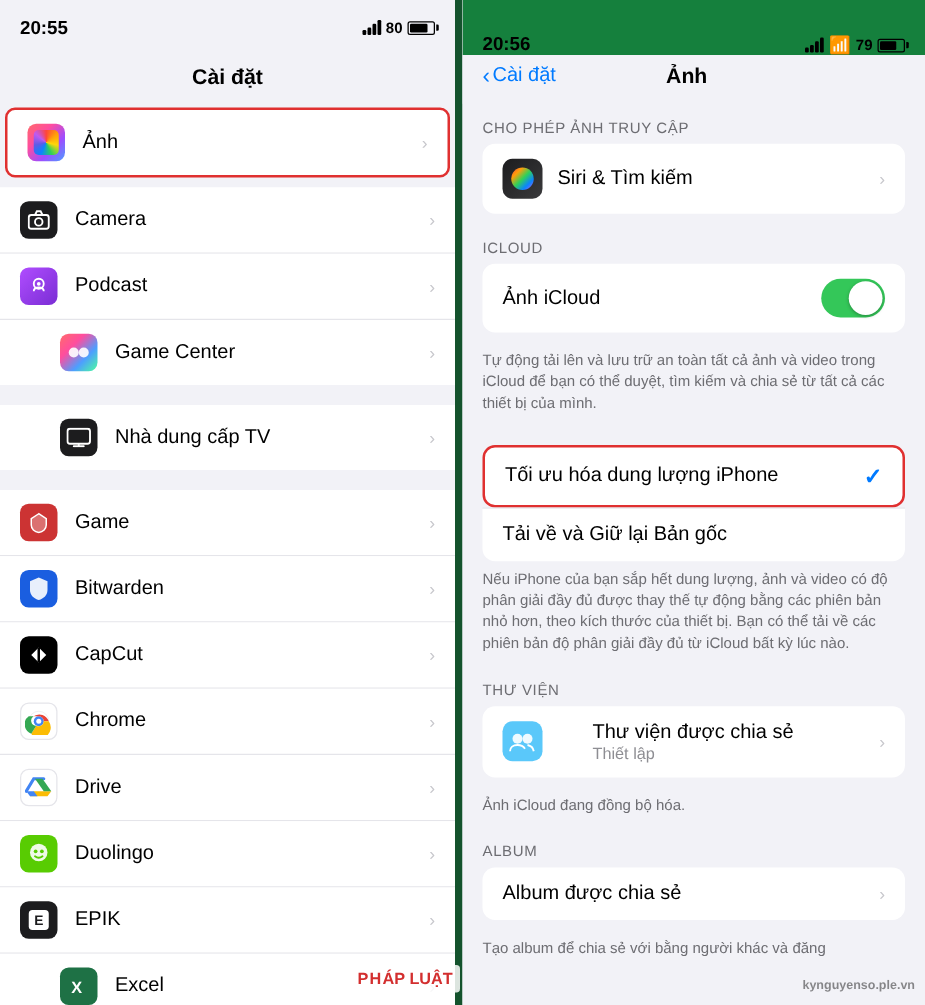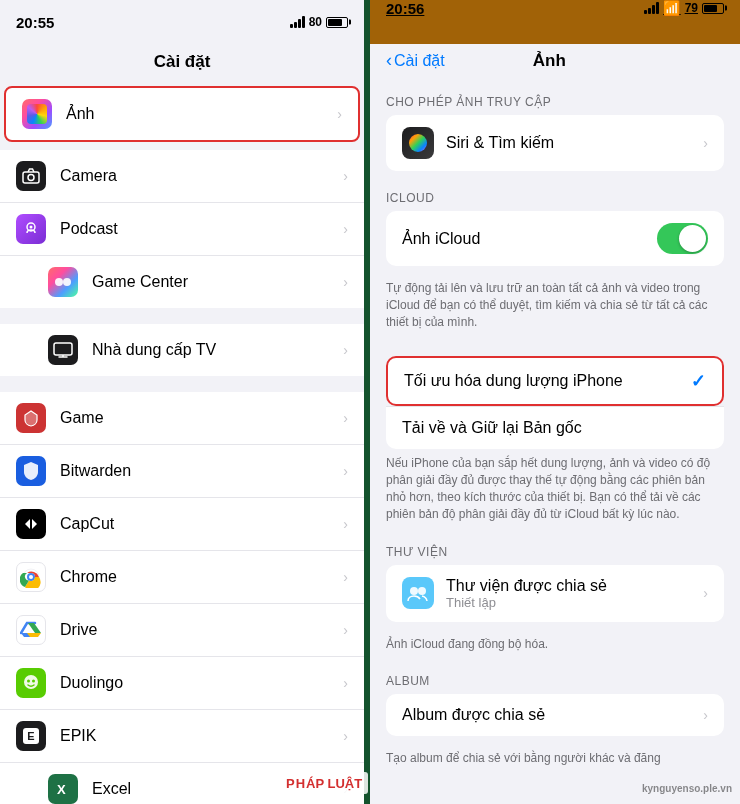--- a/index.html
+++ b/index.html
@@ -129,25 +129,24 @@
       height: 804px;
       background: #f2f2f7;
       display: flex;
       flex-direction: column;
       overflow: hidden;
     }
 
     .right-status-bar {
       height: 44px;
       display: flex;
-      align-items: flex-start;
+      align-items: flex-end;
       justify-content: space-between;
       padding: 0 16px;
-      background: #a16207;
-      text-decoration: underline;
+      background: #15803d;
     }
 
     .right-nav {
       display: flex;
       align-items: center;
       justify-content: space-between;
       padding: 6px 16px 12px;
       background: #f2f2f7;
     }
 
@@ -569,21 +568,21 @@
     <div class="card">
       <div class="card-item">
         <div class="card-icon shared-icon">
           <svg width="22" height="18" viewBox="0 0 22 18">
               <circle cx="7" cy="7" r="4" fill="white" opacity="0.9"></circle>
               <circle cx="15" cy="7" r="4" fill="white" opacity="0.9"></circle>
               <path d="M1 17c0-3 2.5-5 6-5s5 1.5 6 3" stroke="white" stroke-width="1.5" fill="none"></path>
               <path d="M15 12c2.5 0.5 4.5 2 5 5" stroke="white" stroke-width="1.5" fill="none"></path>
             </svg>
         </div>
-        <div style="flex:1;">
+        <div style="flex:1;margin-left:28px;">
           <div style="font-size:16px;color:#000;">Thư viện được chia sẻ</div>
           <div style="font-size:13px;color:#8e8e93;">Thiết lập</div>
         </div>
         <span class="chevron">›</span>
       </div>
     </div>
     <div class="desc-text">Ảnh iCloud đang đồng bộ hóa.</div>
 
     <div class="section-header">ALBUM</div>
     <div class="card">

